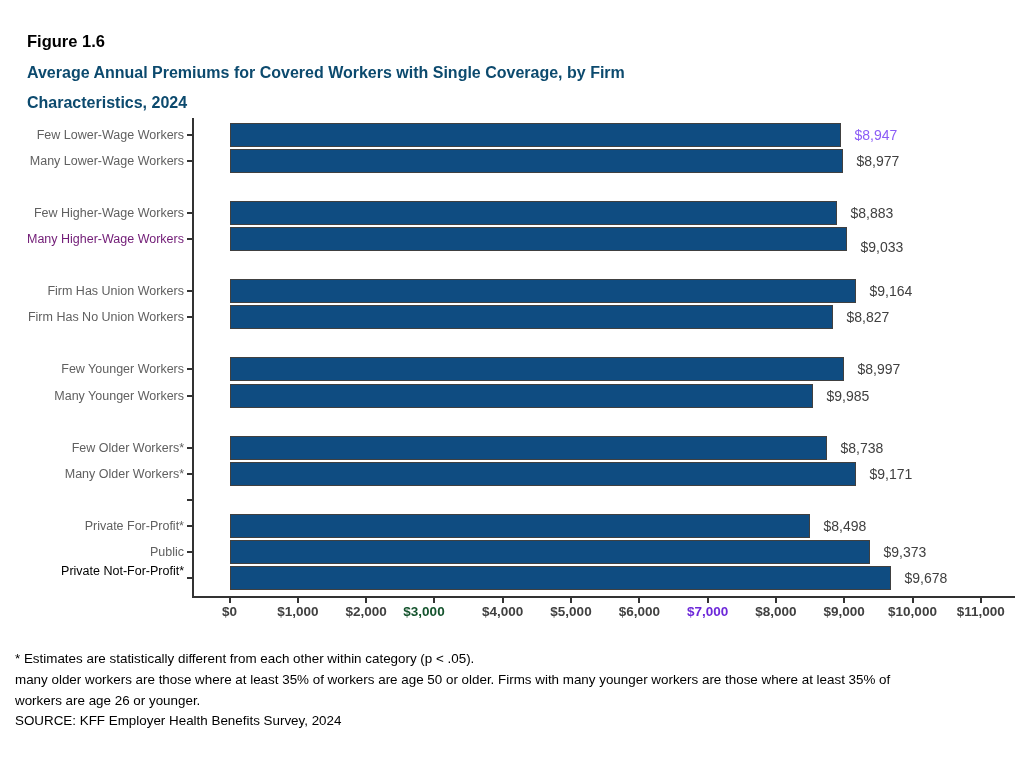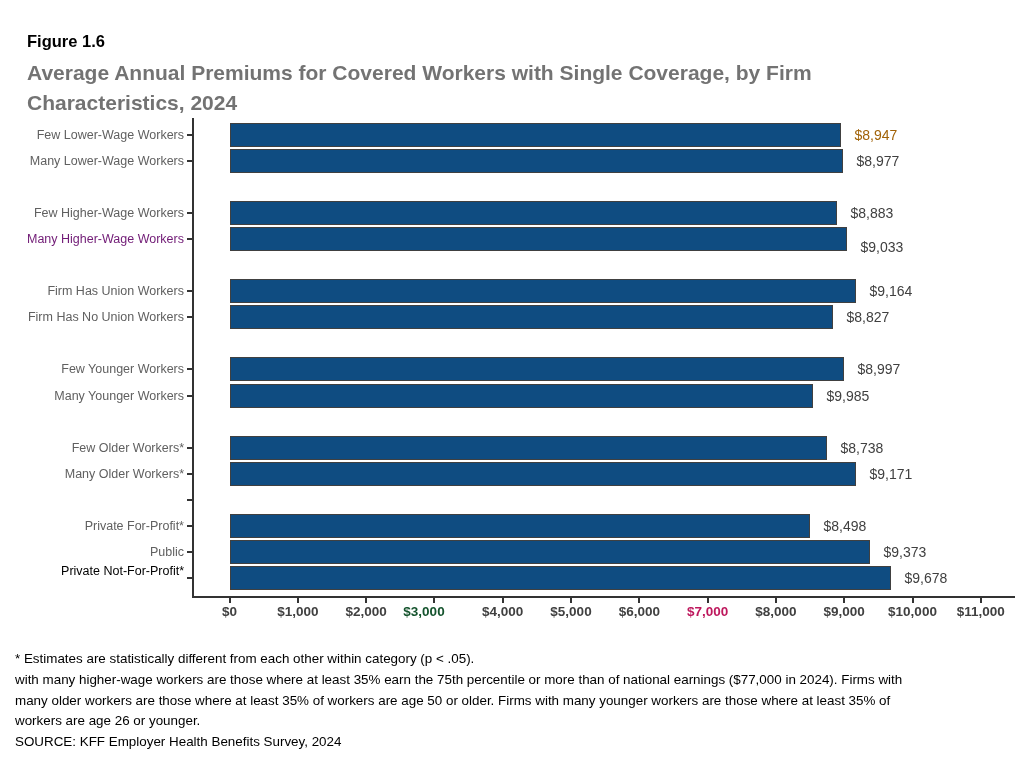--- a/index.html
+++ b/index.html
@@ -17,23 +17,23 @@
     left: 27px;
     top: 30px;
   }
   .figure-label {
     font-size: 16.5px;
     font-weight: bold;
     color: #000000;
     line-height: 22px;
   }
   .chart-title-line {
-    font-size: 21px;
+    font-size: 16px;
     font-weight: bold;
-    color: #737373;
+    color: #0c4a6e;
     line-height: 30px;
   }
   #chart { position: absolute; left: 0; top: 0; width: 1024px; height: 770px; }
   .axis-line { position: absolute; }
   .cat-label {
     position: absolute;
     left: 20px;
     width: 164px;
     text-align: right;
     font-size: 12.5px;
@@ -77,21 +77,21 @@
     <div class="chart-title-line" style="margin-top:6px;">Average Annual Premiums for Covered Workers with Single Coverage, by Firm</div>
     <div class="chart-title-line">Characteristics, 2024</div>
   </div>
 
   <div id="chart">
       <div class="axis-line" style="left: 192px; top: 118px; width: 2px; height: 480px; background: rgb(51, 51, 51);"></div>
       <div class="axis-line" style="left: 192px; top: 596px; width: 823px; height: 2px; background: rgb(51, 51, 51);"></div>
       <div class="cat-label" style="top: 127px; color: rgb(96, 96, 96);">Few Lower-Wage Workers</div>
       <div class="y-tick" style="left: 187px; top: 134px; background: rgb(51, 51, 51);"></div>
       <div class="bar" style="left: 229.5px; top: 123px; width: 611px; background: rgb(15, 76, 129); border: 1px solid rgb(64, 64, 64);"></div>
-      <div class="value-label" style="left: 854.5px; top: 126px; color: #a16207;">$8,947</div>
+      <div class="value-label" style="left: 854.5px; top: 126px; color: #8b5cf6;">$8,947</div>
       <div class="cat-label" style="top: 153.05px; color: rgb(96, 96, 96);">Many Lower-Wage Workers</div>
       <div class="y-tick" style="left: 187px; top: 160.05px; background: rgb(51, 51, 51);"></div>
       <div class="bar" style="left: 229.5px; top: 149.05px; width: 613px; background: rgb(15, 76, 129); border: 1px solid rgb(64, 64, 64);"></div>
       <div class="value-label" style="left: 856.5px; top: 152.05px; color: rgb(64, 64, 64);">$8,977</div>
       <div class="cat-label" style="top: 205.15px; color: rgb(96, 96, 96);">Few Higher-Wage Workers</div>
       <div class="y-tick" style="left: 187px; top: 212.15px; background: rgb(51, 51, 51);"></div>
       <div class="bar" style="left: 229.5px; top: 201.15px; width: 607px; background: rgb(15, 76, 129); border: 1px solid rgb(64, 64, 64);"></div>
       <div class="value-label" style="left: 850.5px; top: 204.15px; color: rgb(64, 64, 64);">$8,883</div>
       <div class="cat-label" style="top: 231.2px; color: #701a75;">Many Higher-Wage Workers</div>
       <div class="y-tick" style="left: 187px; top: 238.2px; background: rgb(51, 51, 51);"></div>
@@ -142,32 +142,31 @@
       <div class="x-tick-label" style="left: 324.1px; top: 604px; color: rgb(64, 64, 64);">$2,000</div>
       <div class="x-tick-mark" style="left: 433.4px; top: 598px; background: rgb(51, 51, 51);"></div>
       <div class="x-tick-label" style="left: 382px; top: 604px; color: #14532d;">$3,000</div>
       <div class="x-tick-mark" style="left: 501.7px; top: 598px; background: rgb(51, 51, 51);"></div>
       <div class="x-tick-label" style="left: 460.7px; top: 604px; color: rgb(64, 64, 64);">$4,000</div>
       <div class="x-tick-mark" style="left: 570px; top: 598px; background: rgb(51, 51, 51);"></div>
       <div class="x-tick-label" style="left: 529px; top: 604px; color: rgb(64, 64, 64);">$5,000</div>
       <div class="x-tick-mark" style="left: 638.3px; top: 598px; background: rgb(51, 51, 51);"></div>
       <div class="x-tick-label" style="left: 597.3px; top: 604px; color: rgb(64, 64, 64);">$6,000</div>
       <div class="x-tick-mark" style="left: 706.6px; top: 598px; background: rgb(51, 51, 51);"></div>
-      <div class="x-tick-label" style="left: 665.6px; top: 604px; color: #be185d;">$7,000</div>
+      <div class="x-tick-label" style="left: 665.6px; top: 604px; color: #6d28d9;">$7,000</div>
       <div class="x-tick-mark" style="left: 774.9px; top: 598px; background: rgb(51, 51, 51);"></div>
       <div class="x-tick-label" style="left: 733.9px; top: 604px; color: rgb(64, 64, 64);">$8,000</div>
       <div class="x-tick-mark" style="left: 843.2px; top: 598px; background: rgb(51, 51, 51);"></div>
       <div class="x-tick-label" style="left: 802.2px; top: 604px; color: rgb(64, 64, 64);">$9,000</div>
       <div class="x-tick-mark" style="left: 911.5px; top: 598px; background: rgb(51, 51, 51);"></div>
       <div class="x-tick-label" style="left: 870.5px; top: 604px; color: rgb(64, 64, 64);">$10,000</div>
       <div class="x-tick-mark" style="left: 979.8px; top: 598px; background: rgb(51, 51, 51);"></div>
       <div class="x-tick-label" style="left: 938.8px; top: 604px; color: rgb(64, 64, 64);">$11,000</div>
     </div>
 
   <div id="footnotes">
     <div class="footnote-line">* Estimates are statistically different from each other within category (p &lt; .05).</div>
-    <div class="footnote-line">with many higher-wage workers are those where at least 35% earn the 75th percentile or more than of national earnings ($77,000 in 2024). Firms with</div>
     <div class="footnote-line">many older workers are those where at least 35% of workers are age 50 or older. Firms with many younger workers are those where at least 35% of</div>
     <div class="footnote-line">workers are age 26 or younger.</div>
     <div class="footnote-line">SOURCE: KFF Employer Health Benefits Survey, 2024</div>
   </div>
 
 </div>
 
 </body></html>

